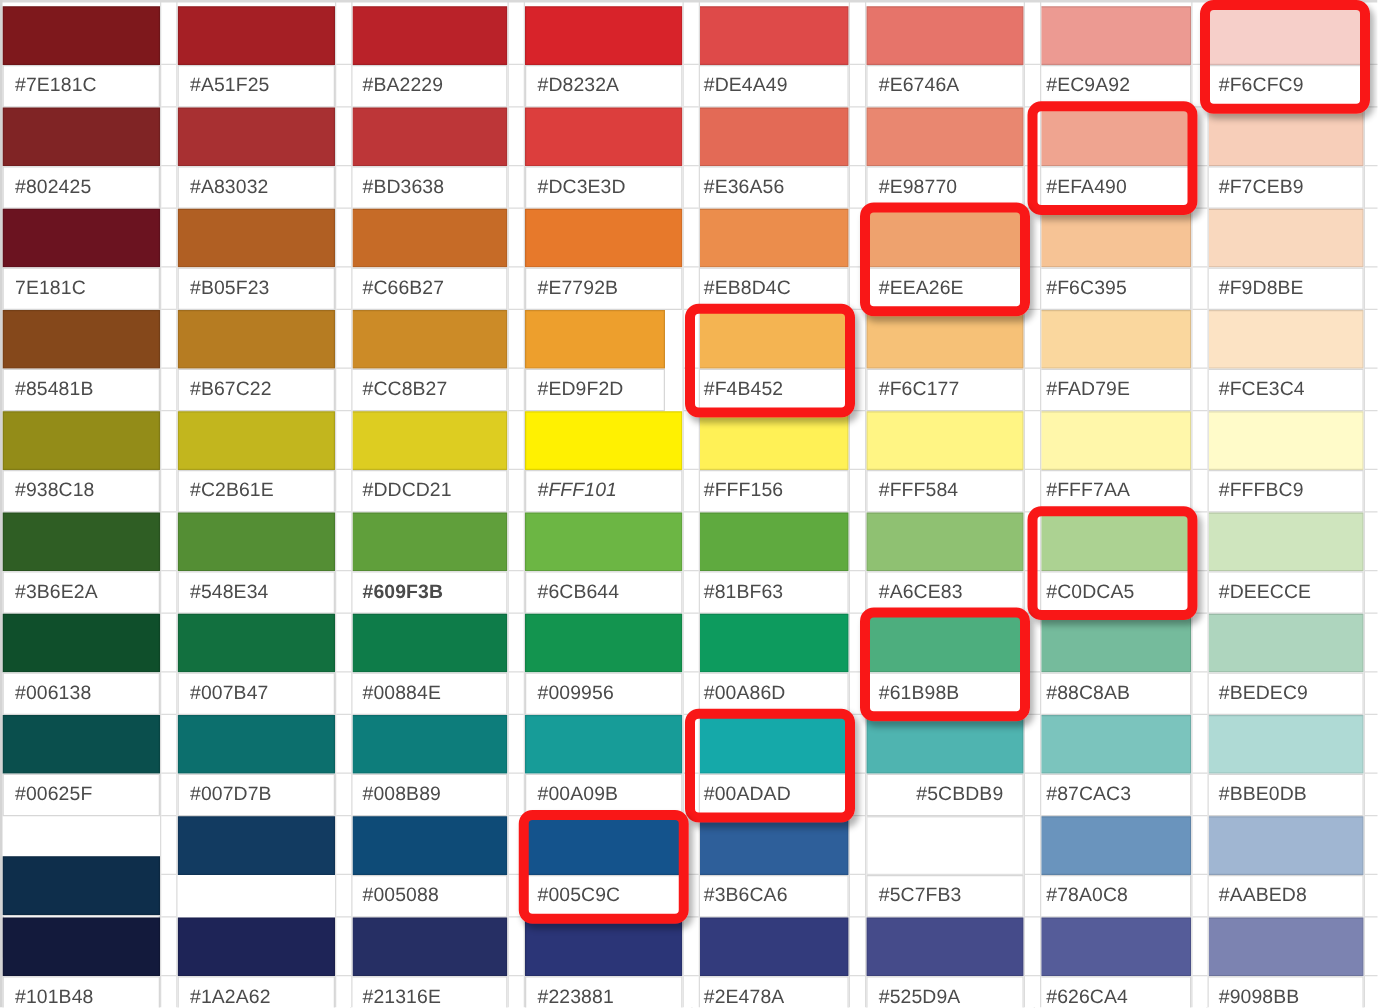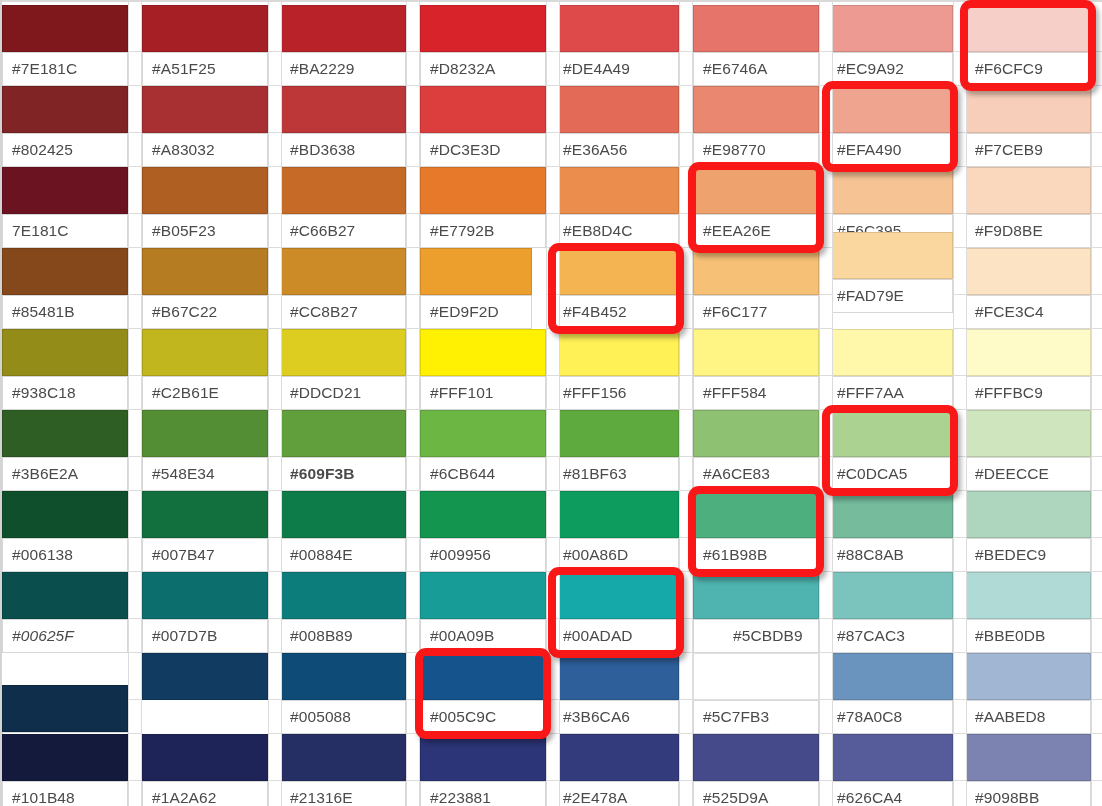--- a/index.html
+++ b/index.html
@@ -126,21 +126,21 @@
           <div class="label" style="top: 47px; height: 34px;">#938C18</div>
         </div>
         <div class="cell" style="top: 410px; width: 126px; height: 81px;">
           <div class="swatch" title="#3B6E2A" style="height: 47px; background: rgb(47, 94, 36);"></div>
           <div class="label" style="top: 47px; height: 34px;">#3B6E2A</div>
         </div>
         <div class="cell" style="top: 491px; width: 126px; height: 81px;">
           <div class="swatch" title="#006138" style="height: 47px; background: rgb(15, 79, 43);"></div>
           <div class="label" style="top: 47px; height: 34px;">#006138</div>
         </div>
-        <div class="cell" style="top: 572px; width: 126px; height: 58px; font-style: italic;">
+        <div class="cell" style="top: 572px; width: 126px; height: 58px;">
           <div class="swatch" title="#00625F" style="height: 47px; background: rgb(10, 79, 77);"></div>
           <div class="label" style="top: 47px; height: 34px;">#00625F</div>
         </div>
         <div class="cell" style="top: 653px; width: 126px; height: 81px; margin-top: 32px;">
           <div class="swatch" title="#00345C" style="height: 47px; background: rgb(14, 46, 75);"></div>
           <div class="label" style="top: 47px; height: 34px;">#00345C</div>
         </div>
         <div class="cell" style="top: 734px; width: 126px; height: 81px;">
           <div class="swatch" title="#101B48" style="height: 47px; background: rgb(19, 26, 60);"></div>
           <div class="label" style="top: 47px; height: 34px;">#101B48</div>
@@ -239,21 +239,21 @@
           <div class="label" style="top: 47px; height: 34px;">#DC3E3D</div>
         </div>
         <div class="cell" style="top: 167px; width: 126px; height: 81px;">
           <div class="swatch" title="#E7792B" style="height: 47px; background: rgb(231, 121, 43);"></div>
           <div class="label" style="top: 47px; height: 34px;">#E7792B</div>
         </div>
         <div class="cell" style="top: 248px; width: 112px; height: 81px;">
           <div class="swatch" title="#ED9F2D" style="height: 47px; background: rgb(237, 159, 45);"></div>
           <div class="label" style="top: 47px; height: 34px;">#ED9F2D</div>
         </div>
-        <div class="cell" style="top: 329px; width: 126px; height: 81px;">
+        <div class="cell" style="top: 329px; width: 126px; height: 81px; font-style: italic;">
           <div class="swatch" title="#FFF101" style="height: 47px; background: rgb(255, 241, 1);"></div>
           <div class="label" style="top: 47px; height: 34px;">#FFF101</div>
         </div>
         <div class="cell" style="top: 410px; width: 126px; height: 81px;">
           <div class="swatch" title="#6CB644" style="height: 47px; background: rgb(108, 182, 68);"></div>
           <div class="label" style="top: 47px; height: 34px;">#6CB644</div>
         </div>
         <div class="cell" style="top: 491px; width: 126px; height: 81px;">
           <div class="swatch" title="#009956" style="height: 47px; background: rgb(19, 148, 79);"></div>
           <div class="label" style="top: 47px; height: 34px;">#009956</div>
@@ -361,21 +361,21 @@
           <div class="label" style="top: 47px; height: 34px;">#EC9A92</div>
         </div>
         <div class="cell" style="top: 86px; width: 126px; height: 81px;">
           <div class="swatch" title="#EFA490" style="height: 47px; background: rgb(239, 164, 144);"></div>
           <div class="label" style="top: 47px; height: 34px;">#EFA490</div>
         </div>
         <div class="cell" style="top: 167px; width: 126px; height: 81px; padding-left: 48px;">
           <div class="swatch" title="#F6C395" style="height: 47px; background: rgb(246, 195, 149);"></div>
           <div class="label" style="top: 47px; height: 34px;">#F6C395</div>
         </div>
-        <div class="cell" style="top: 232px; width: 126px; height: 81px;">
+        <div class="cell" style="top: 248px; width: 126px; height: 81px;">
           <div class="swatch" title="#FAD79E" style="height: 47px; background: rgb(250, 215, 158);"></div>
           <div class="label" style="top: 47px; height: 34px;">#FAD79E</div>
         </div>
         <div class="cell" style="top: 329px; width: 126px; height: 81px;">
           <div class="swatch" title="#FFF7AA" style="height: 47px; background: rgb(255, 247, 170);"></div>
           <div class="label" style="top: 47px; height: 34px;">#FFF7AA</div>
         </div>
         <div class="cell" style="top: 410px; width: 126px; height: 81px;">
           <div class="swatch" title="#C0DCA5" style="height: 47px; background: rgb(172, 210, 146);"></div>
           <div class="label" style="top: 47px; height: 34px;">#C0DCA5</div>

